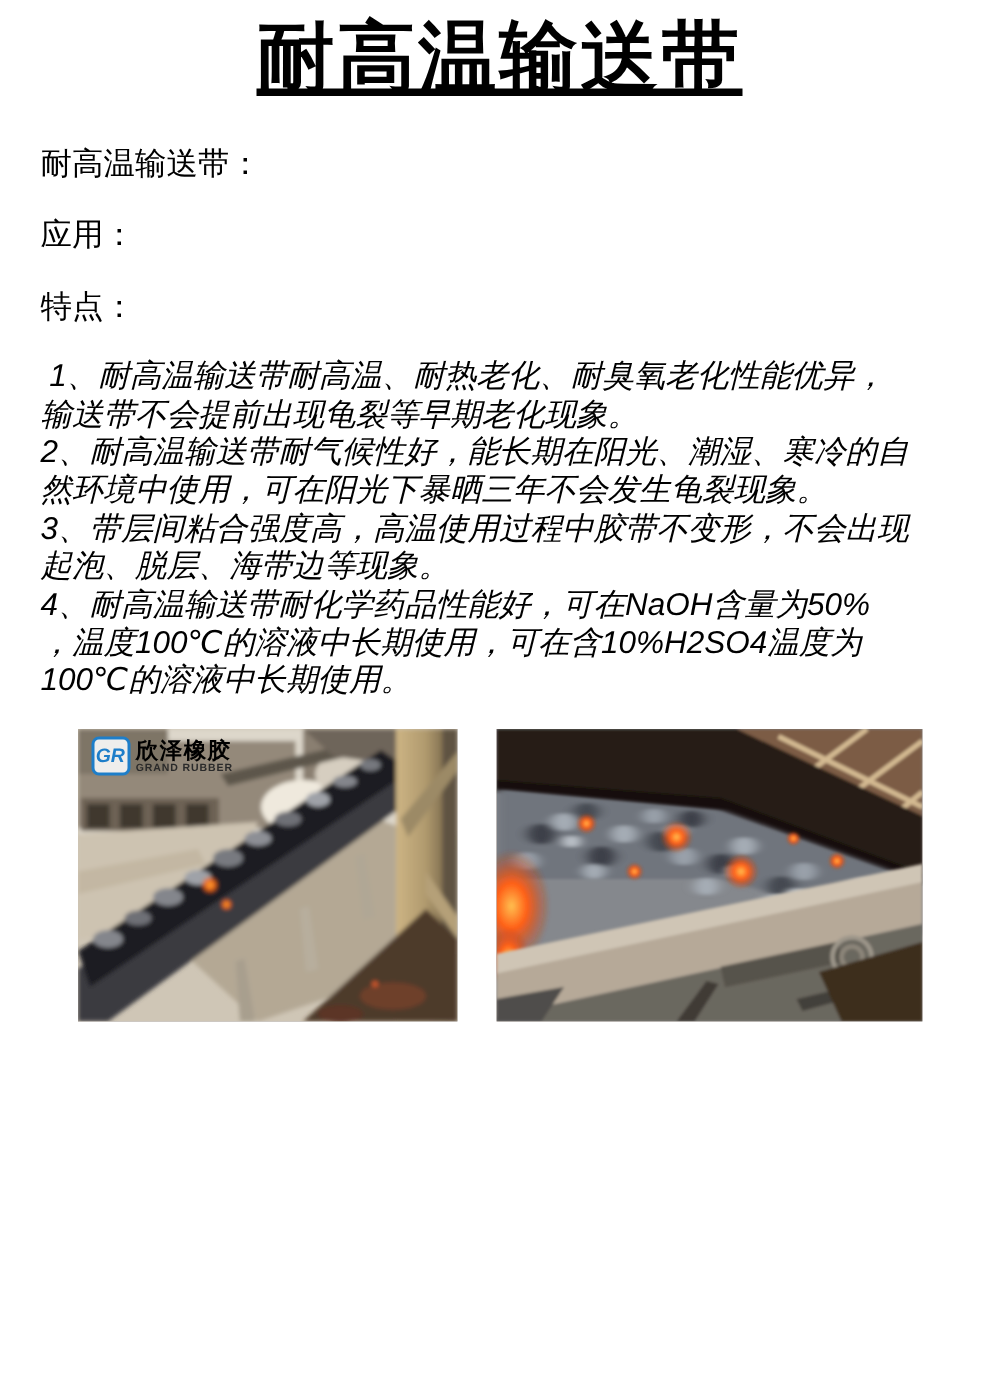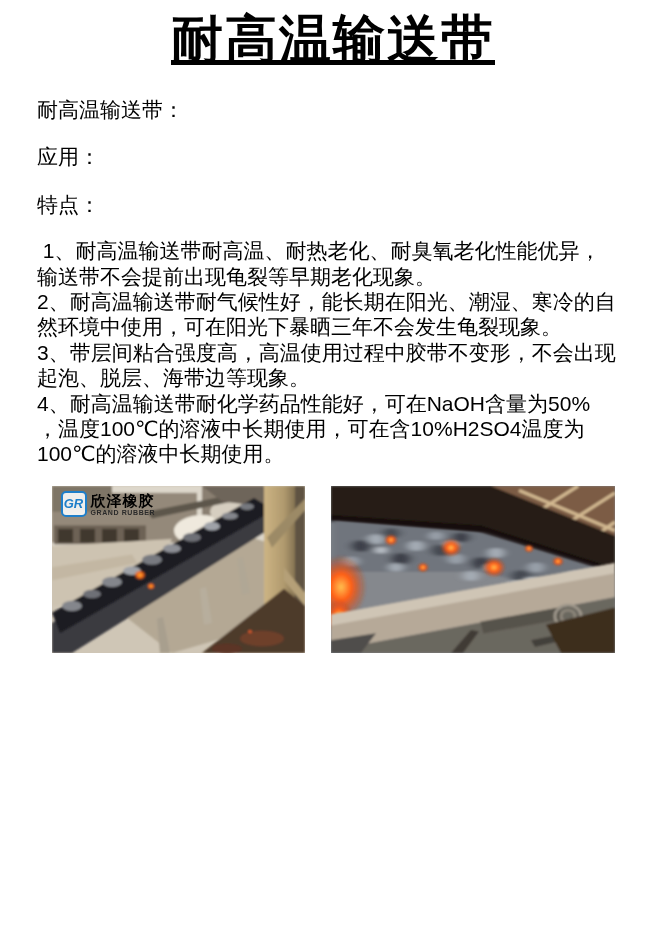--- a/index.html
+++ b/index.html
@@ -6,24 +6,24 @@
   html, body { margin: 0; padding: 0; background: #ffffff; }
   body {
     width: 666px; height: 930px; overflow: hidden;
     color: #000; font-family: "Liberation Sans", "DejaVu Sans", sans-serif;
   }
   .title {
     margin: 6px 0 22px; text-align: center;
     font-size: 52px; line-height: 1.3; font-weight: 700; letter-spacing: 2px; text-decoration: underline;
   }
   .content { margin: 0 38px 0 27px; font-size: 21px; }
-  .para { margin: 0 10px 19px; white-space: pre-wrap; line-height: 1.36; }
-  .para.features { line-height: 1.21; }
+  .para { margin: 0 0 19px; white-space: pre-wrap; line-height: 1.36; }
+  .para.features { line-height: 1.21; font-style: italic; }
   .photos { display: flex; justify-content: center; gap: 26px; margin-top: 0; }
-  .photo { position: relative; margin: 0; height: 167px; overflow: hidden; background: #9b948a; }
+  .photo { position: relative; margin: 0; height: 195px; overflow: hidden; background: #9b948a; }
   .photo.left  { width: 253px; }
   .photo.right { width: 284px; }
   .photo svg { display: block; width: 100%; height: 100%; }
   .logo { position: absolute; top: 5px; left: 9px; display: flex; align-items: flex-start; gap: 4px; }
   .logo-box {
     width: 26px; height: 26px; flex: 0 0 26px;
     border: 2px solid #1e7ec9; border-radius: 5px; background: rgba(255,255,255,.88);
     color: #1e7ec9; font-weight: bold; font-style: italic; font-size: 13px;
     display: flex; align-items: center; justify-content: center;
   }

